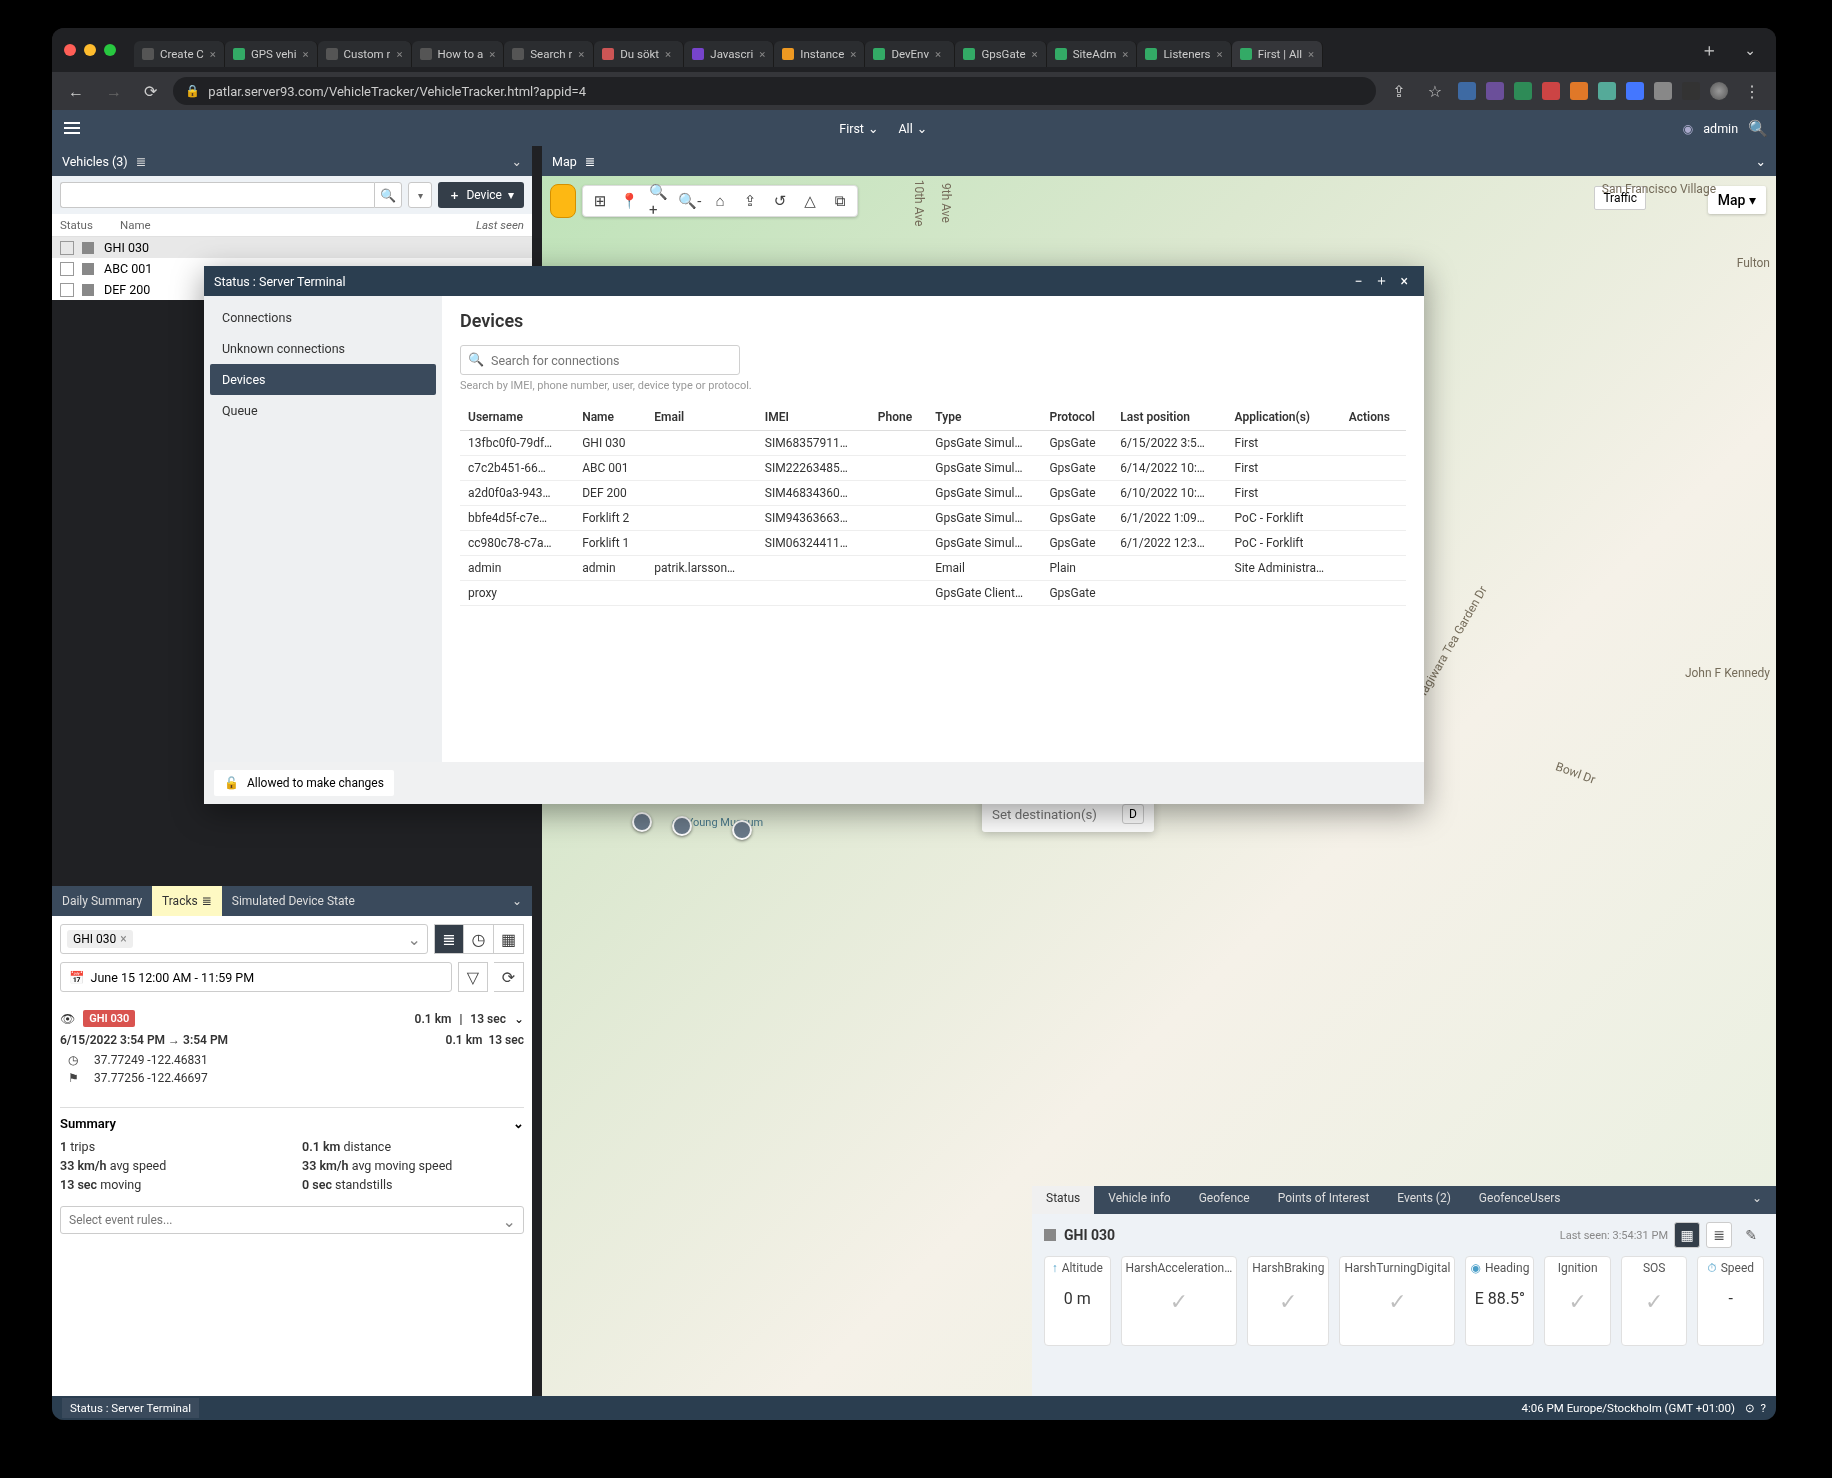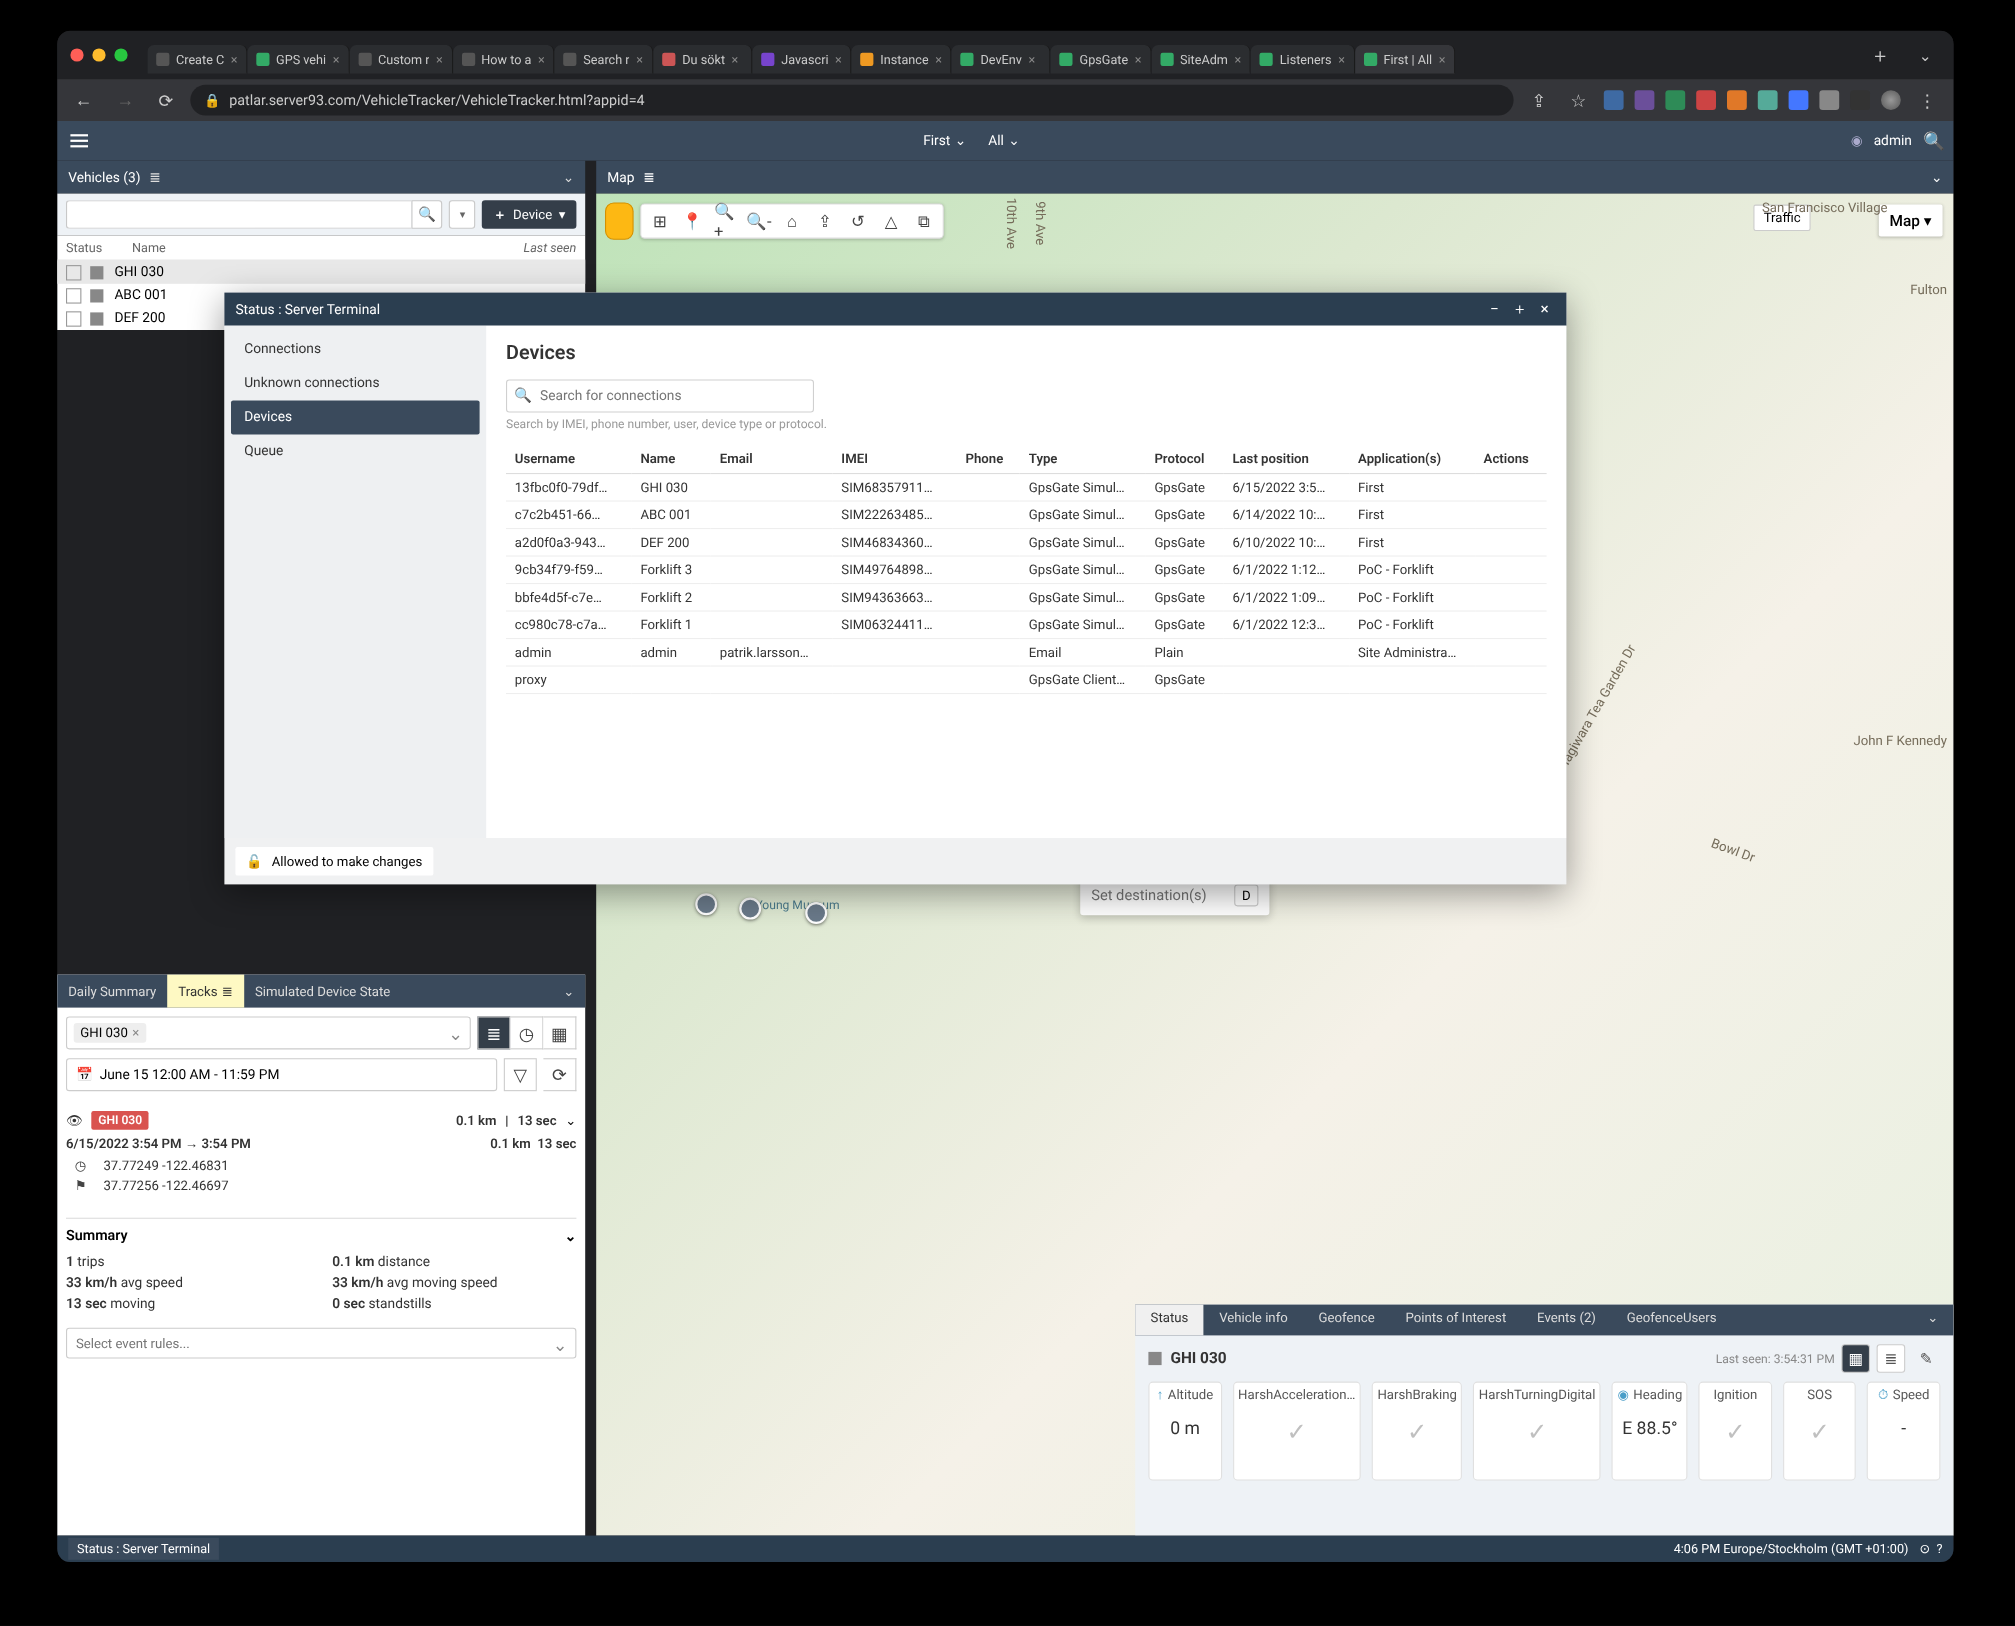--- a/index.html
+++ b/index.html
@@ -600,32 +600,20 @@
                   <td></td>
                   <td>SIM46834360…</td>
                   <td></td>
                   <td>GpsGate Simul…</td>
                   <td>GpsGate</td>
                   <td>6/10/2022 10:…</td>
                   <td>First</td>
                   <td></td>
                 </tr>
                 <tr>
-                  <td>9cb34f79-f59…</td>
-                  <td>Forklift 3</td>
-                  <td></td>
-                  <td>SIM49764898…</td>
-                  <td></td>
-                  <td>GpsGate Simul…</td>
-                  <td>GpsGate</td>
-                  <td>6/1/2022 1:12…</td>
-                  <td>PoC - Forklift</td>
-                  <td></td>
-                </tr>
-                <tr>
                   <td>bbfe4d5f-c7e…</td>
                   <td>Forklift 2</td>
                   <td></td>
                   <td>SIM94363663…</td>
                   <td></td>
                   <td>GpsGate Simul…</td>
                   <td>GpsGate</td>
                   <td>6/1/2022 1:09…</td>
                   <td>PoC - Forklift</td>
                   <td></td>

